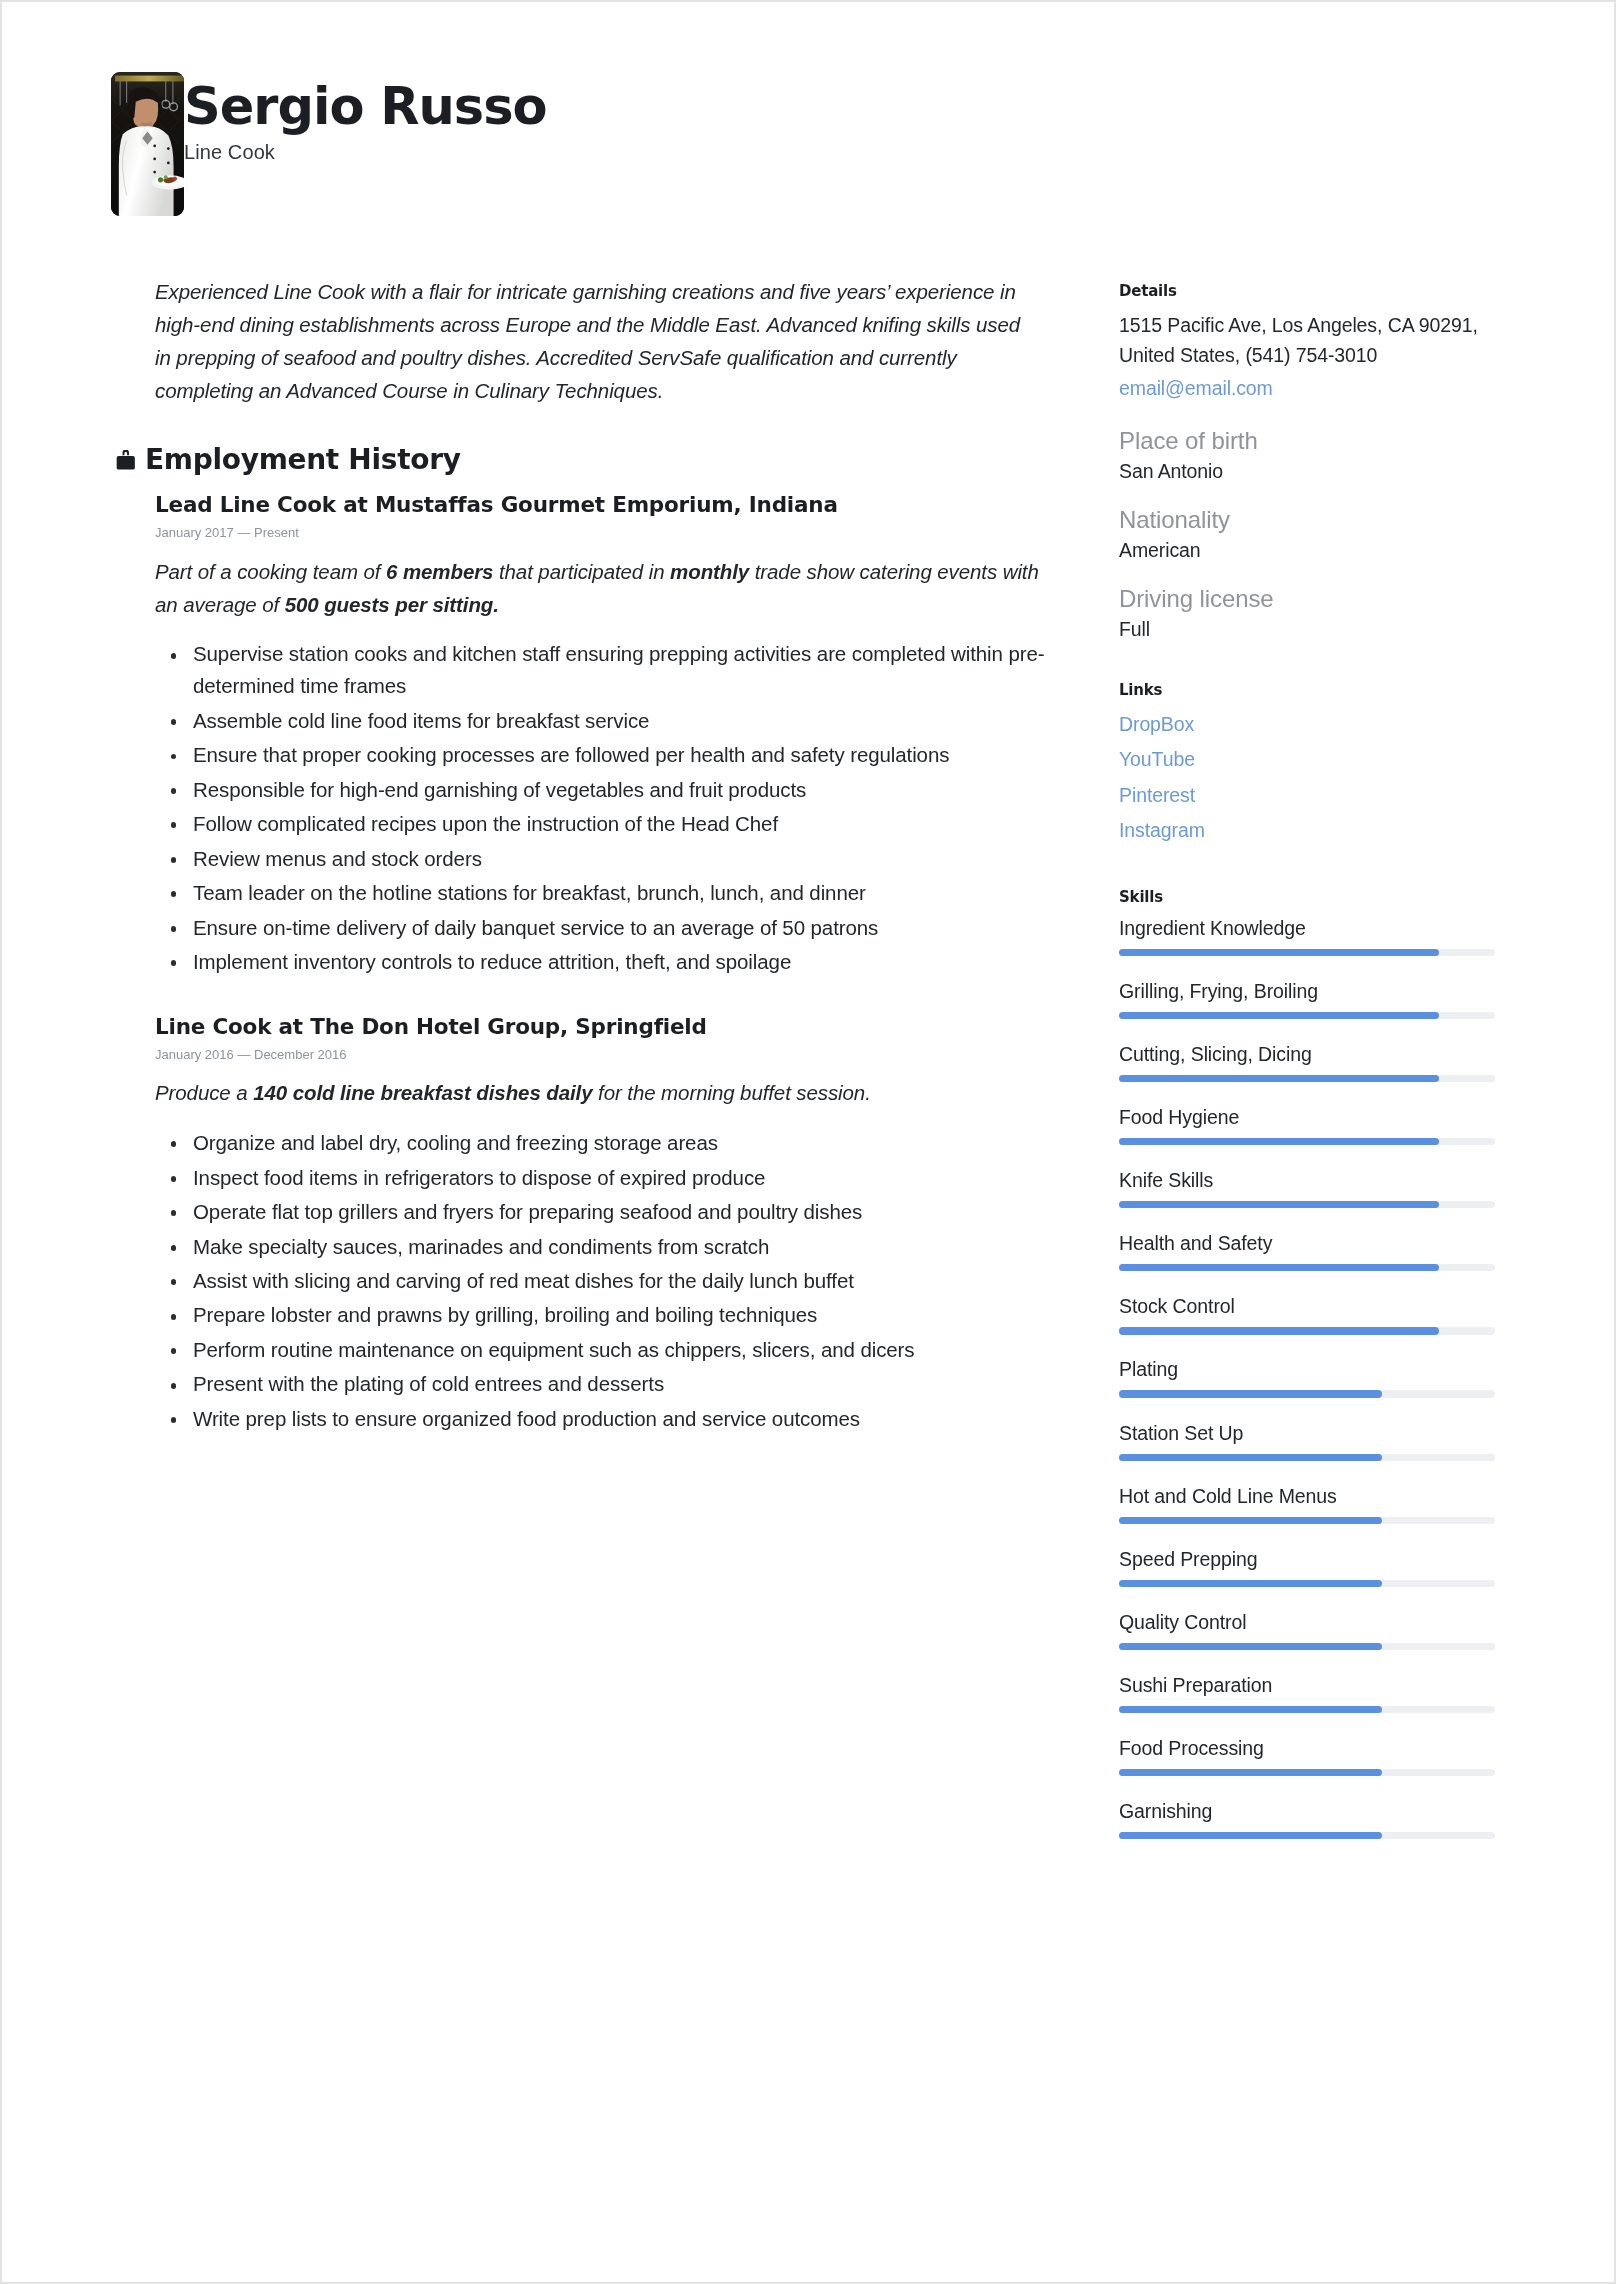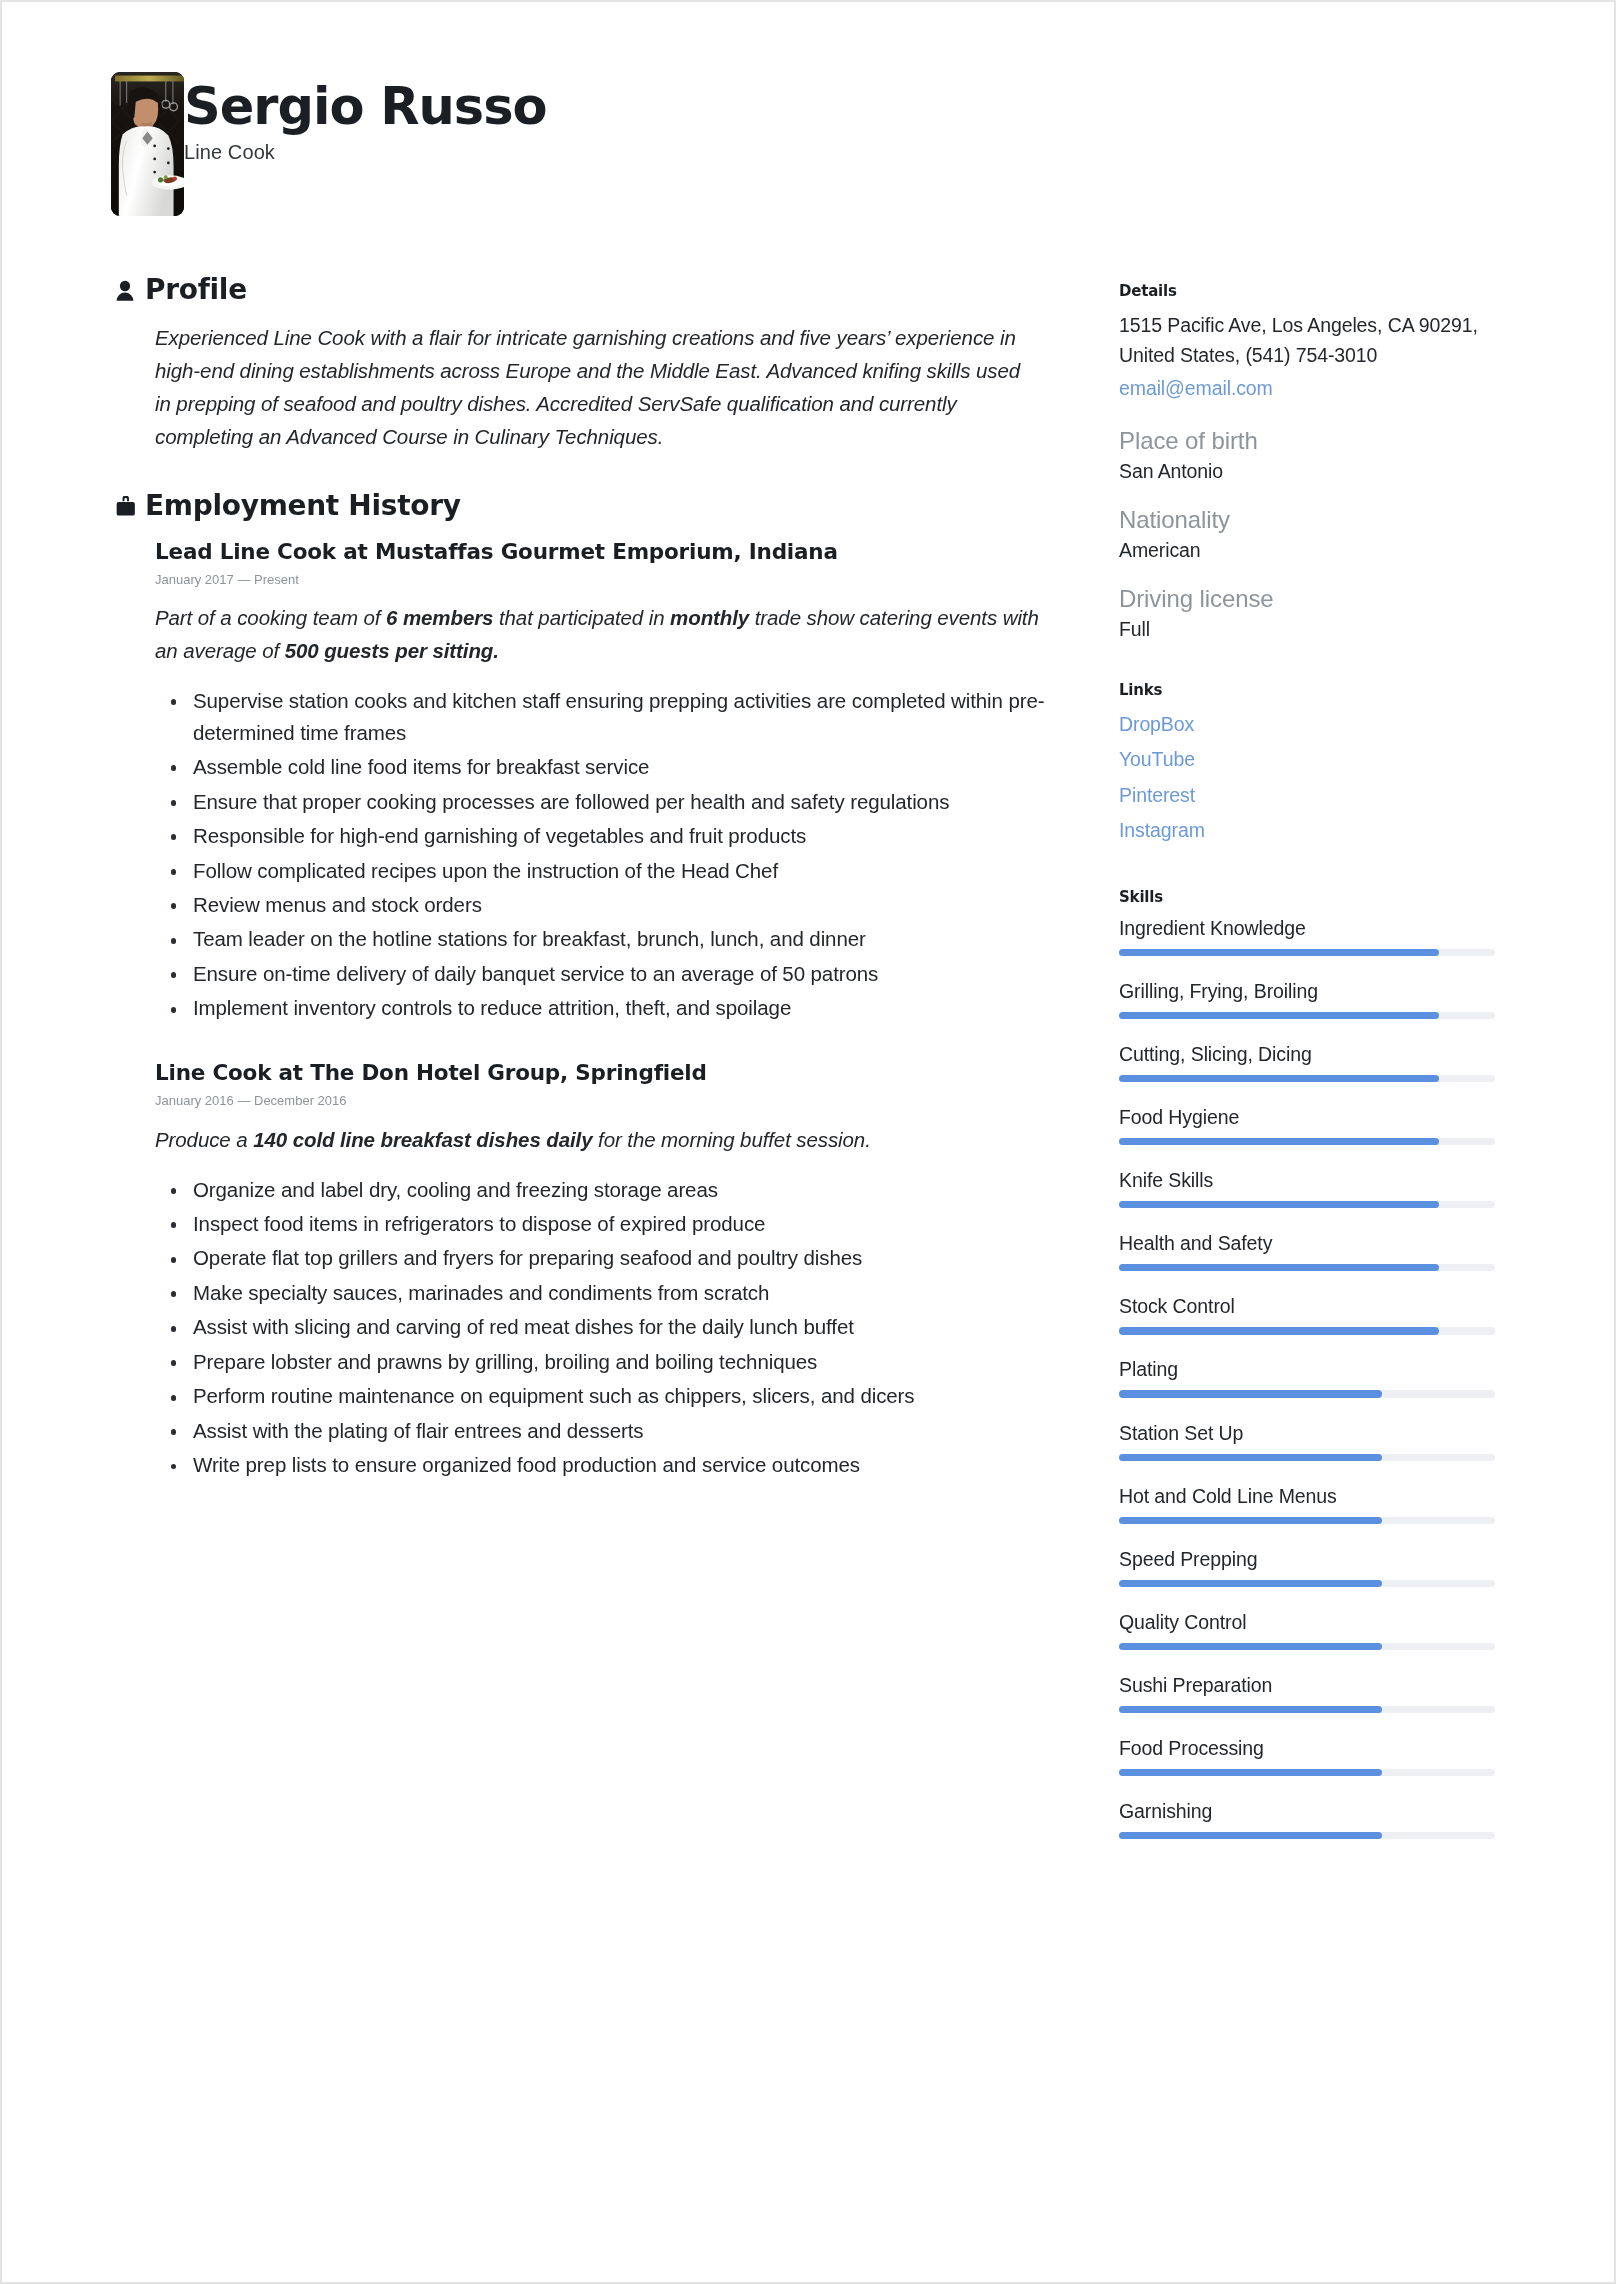--- a/index.html
+++ b/index.html
@@ -298,29 +298,20 @@
     </div>
     <div class="name-block">
       <div class="full-name">Sergio Russo</div>
       <div class="job-title">Line Cook</div>
     </div>
   </div>
 
   <div class="main-col">
 
     <div class="section">
-      <div class="section-head">
-        <span class="sec-icon">
-          <svg width="18" height="21" viewBox="0 0 28 32">
-            <circle cx="14" cy="9" r="8" fill="#1b1f23"></circle>
-            <path d="M1 32 a13 13 0 0 1 26 0 z" fill="#1b1f23"></path>
-          </svg>
-        </span>
-        <span class="sec-title">Profile</span>
-      </div>
       <div class="profile-text">Experienced Line Cook with a flair for intricate garnishing creations and five years’ experience in high-end dining establishments across Europe and the Middle East. Advanced knifing skills used in prepping of seafood and poultry dishes. Accredited ServSafe qualification and currently completing an Advanced Course in Culinary Techniques.</div>
     </div>
 
     <div class="section" style="margin-top:38px;">
       <div class="section-head">
         <span class="sec-icon">
           <svg width="19.5" height="21" viewBox="0 0 30 32">
             <path d="M10 4 a5 5 0 0 1 10 0 v4 h-3 v-3 a2 2 0 0 0 -4 0 v3 h-3 z" fill="#1b1f23"></path>
             <rect x="1" y="9" width="28" height="21" rx="3" fill="#1b1f23"></rect>
           </svg>
@@ -349,21 +340,21 @@
             <div class="job-dates">January 2016 — December 2016</div>
             <div class="job-summary"><span>Produce a </span><b>140 cold line breakfast dishes daily</b><span> for the morning buffet session.</span></div>
             <ul class="duties">
               <li>Organize and label dry, cooling and freezing storage areas</li>
               <li>Inspect food items in refrigerators to dispose of expired produce</li>
               <li>Operate flat top grillers and fryers for preparing seafood and poultry dishes</li>
               <li>Make specialty sauces, marinades and condiments from scratch</li>
               <li>Assist with slicing and carving of red meat dishes for the daily lunch buffet</li>
               <li>Prepare lobster and prawns by grilling, broiling and boiling techniques</li>
               <li>Perform routine maintenance on equipment such as chippers, slicers, and dicers</li>
-              <li>Assist with the plating of flair entrees and desserts</li>
+              <li>Present with the plating of cold entrees and desserts</li>
               <li>Write prep lists to ensure organized food production and service outcomes</li>
             </ul>
           </div>
         </div>
     </div>
 
   </div>
 
   <div class="side-col">
 

